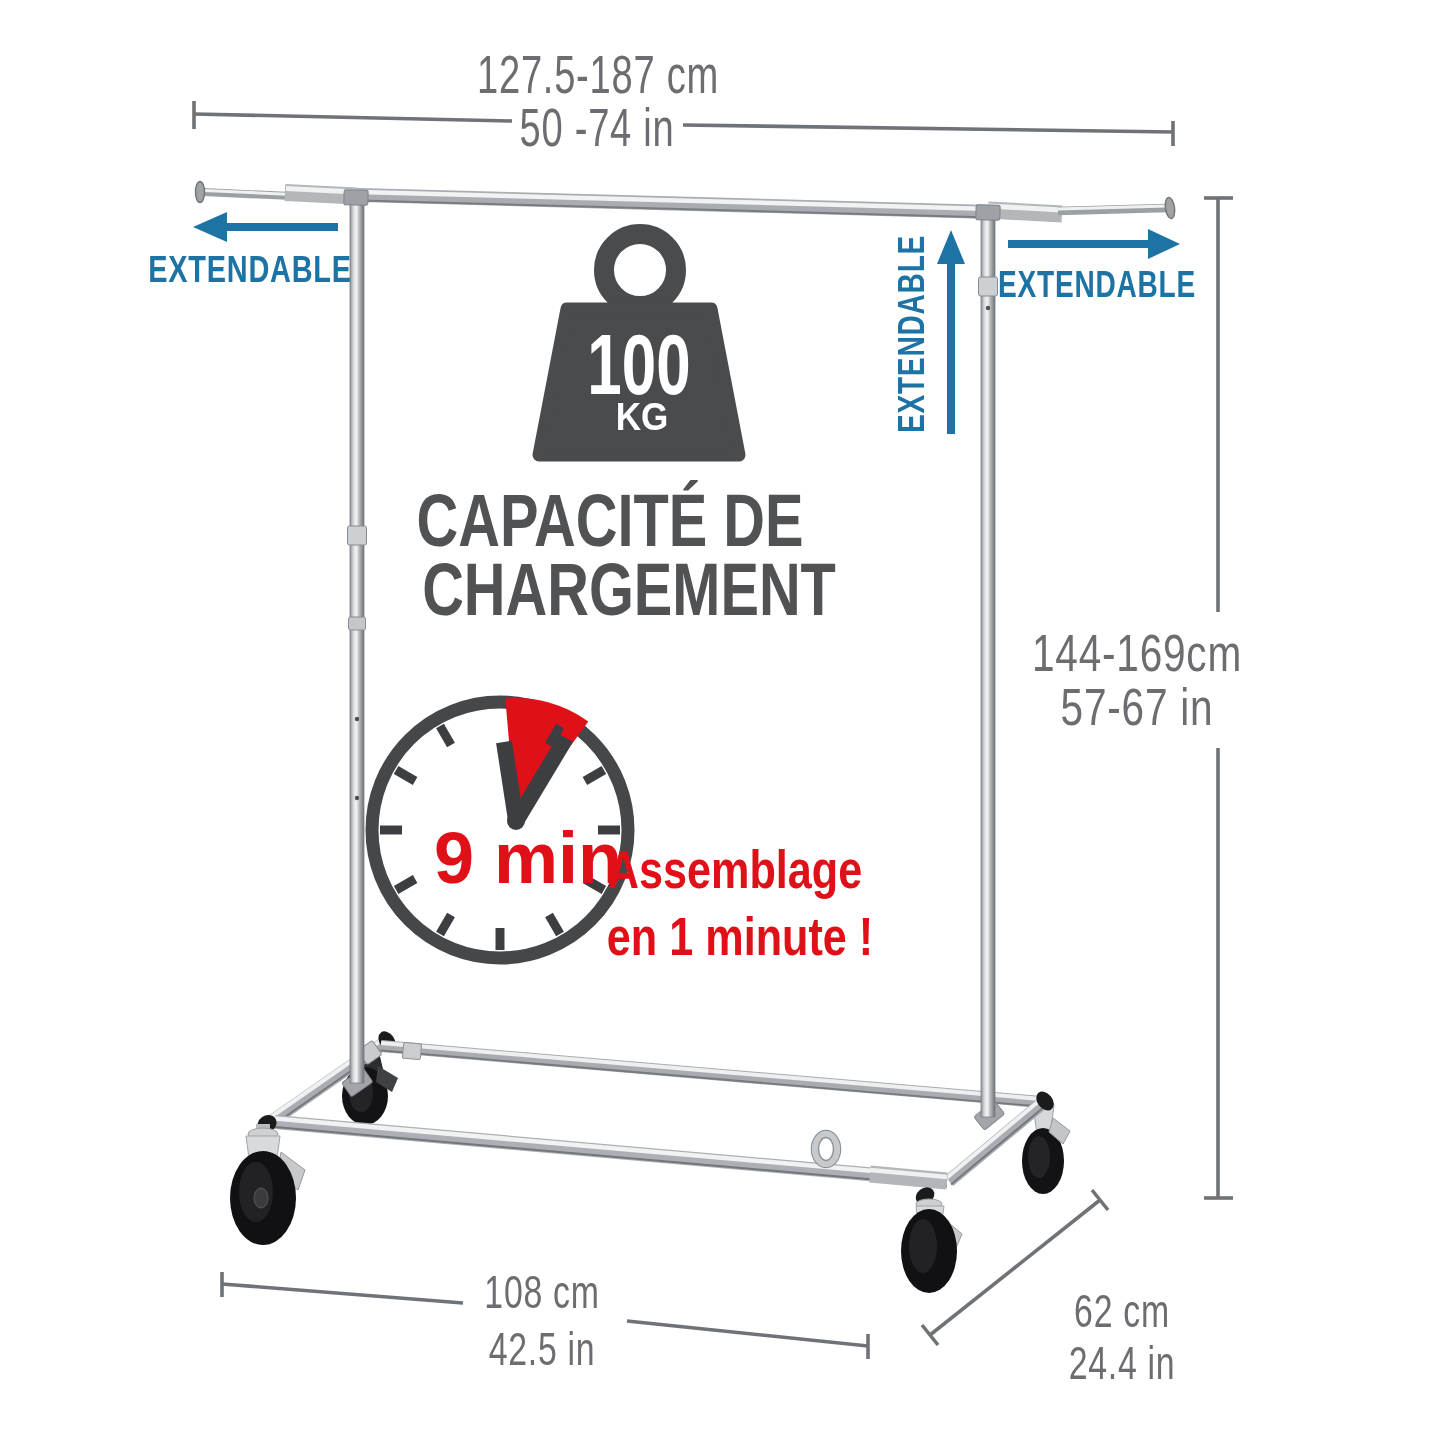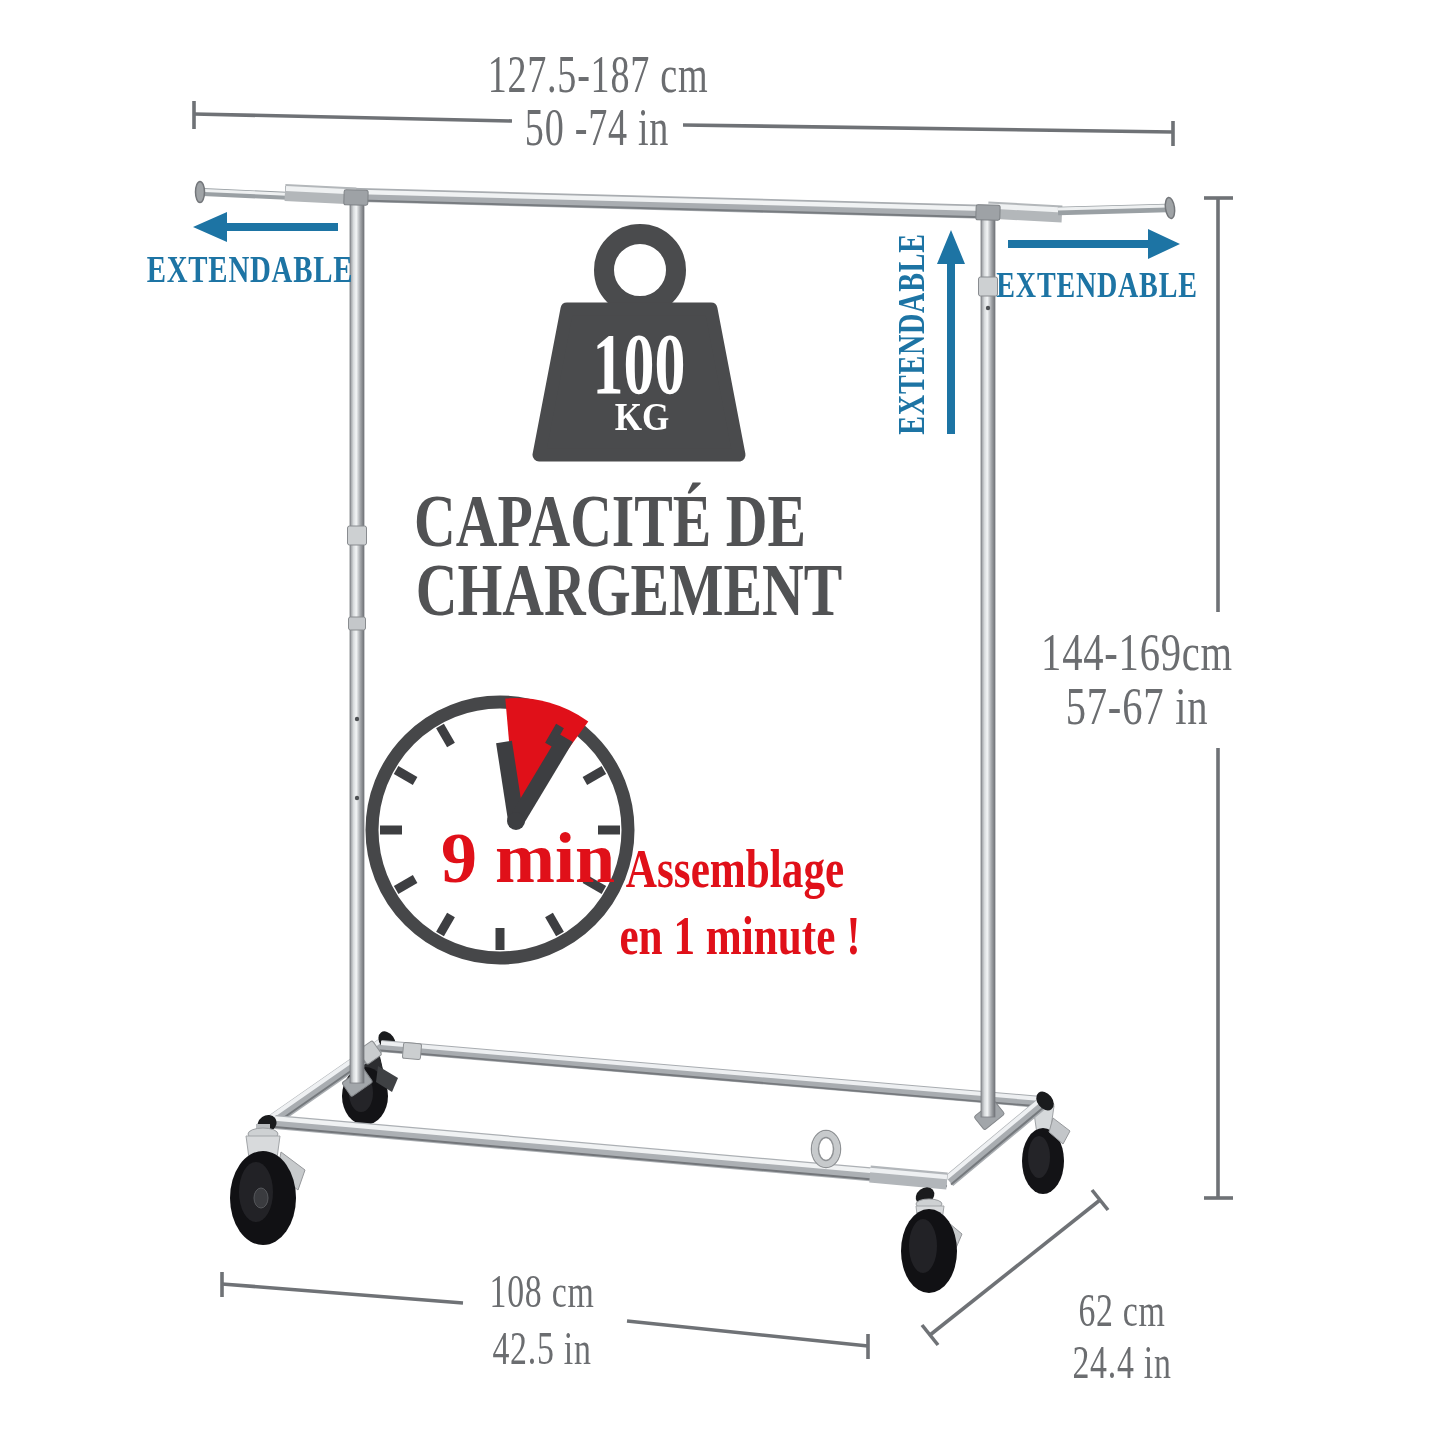--- a/index.html
+++ b/index.html
@@ -1,17 +1,17 @@
 <!DOCTYPE html>
 <html><head>
 <meta charset="utf-8">
 <style>
   html,body{margin:0;padding:0;background:#fff;}
   #stage{position:relative;width:1445px;height:1445px;background:#ffffff;overflow:hidden;
-         font-family:Liberation Serif, serif;}
+         font-family:Liberation Sans, sans-serif;}
   #art{position:absolute;left:0;top:0;width:1445px;height:1445px;}
   .lbl{position:absolute;white-space:nowrap;line-height:1;}
   .center{transform:translate(-50%,-50%);}
   .dim{color:#6b6d70;font-weight:400;letter-spacing:1px;}
   .cond72{transform:translate(-50%,-50%) scaleX(0.72);}
   .cond78{transform:translate(-50%,-50%) scaleX(0.78);}
   .cond80{transform:translate(-50%,-50%) scaleX(0.80);}
   .cond90{transform:translate(-50%,-50%) scaleX(0.90);}
   .blue{color:#1d74a4;font-weight:700;letter-spacing:1px;}
   .red{color:#e01019;font-weight:700;}

